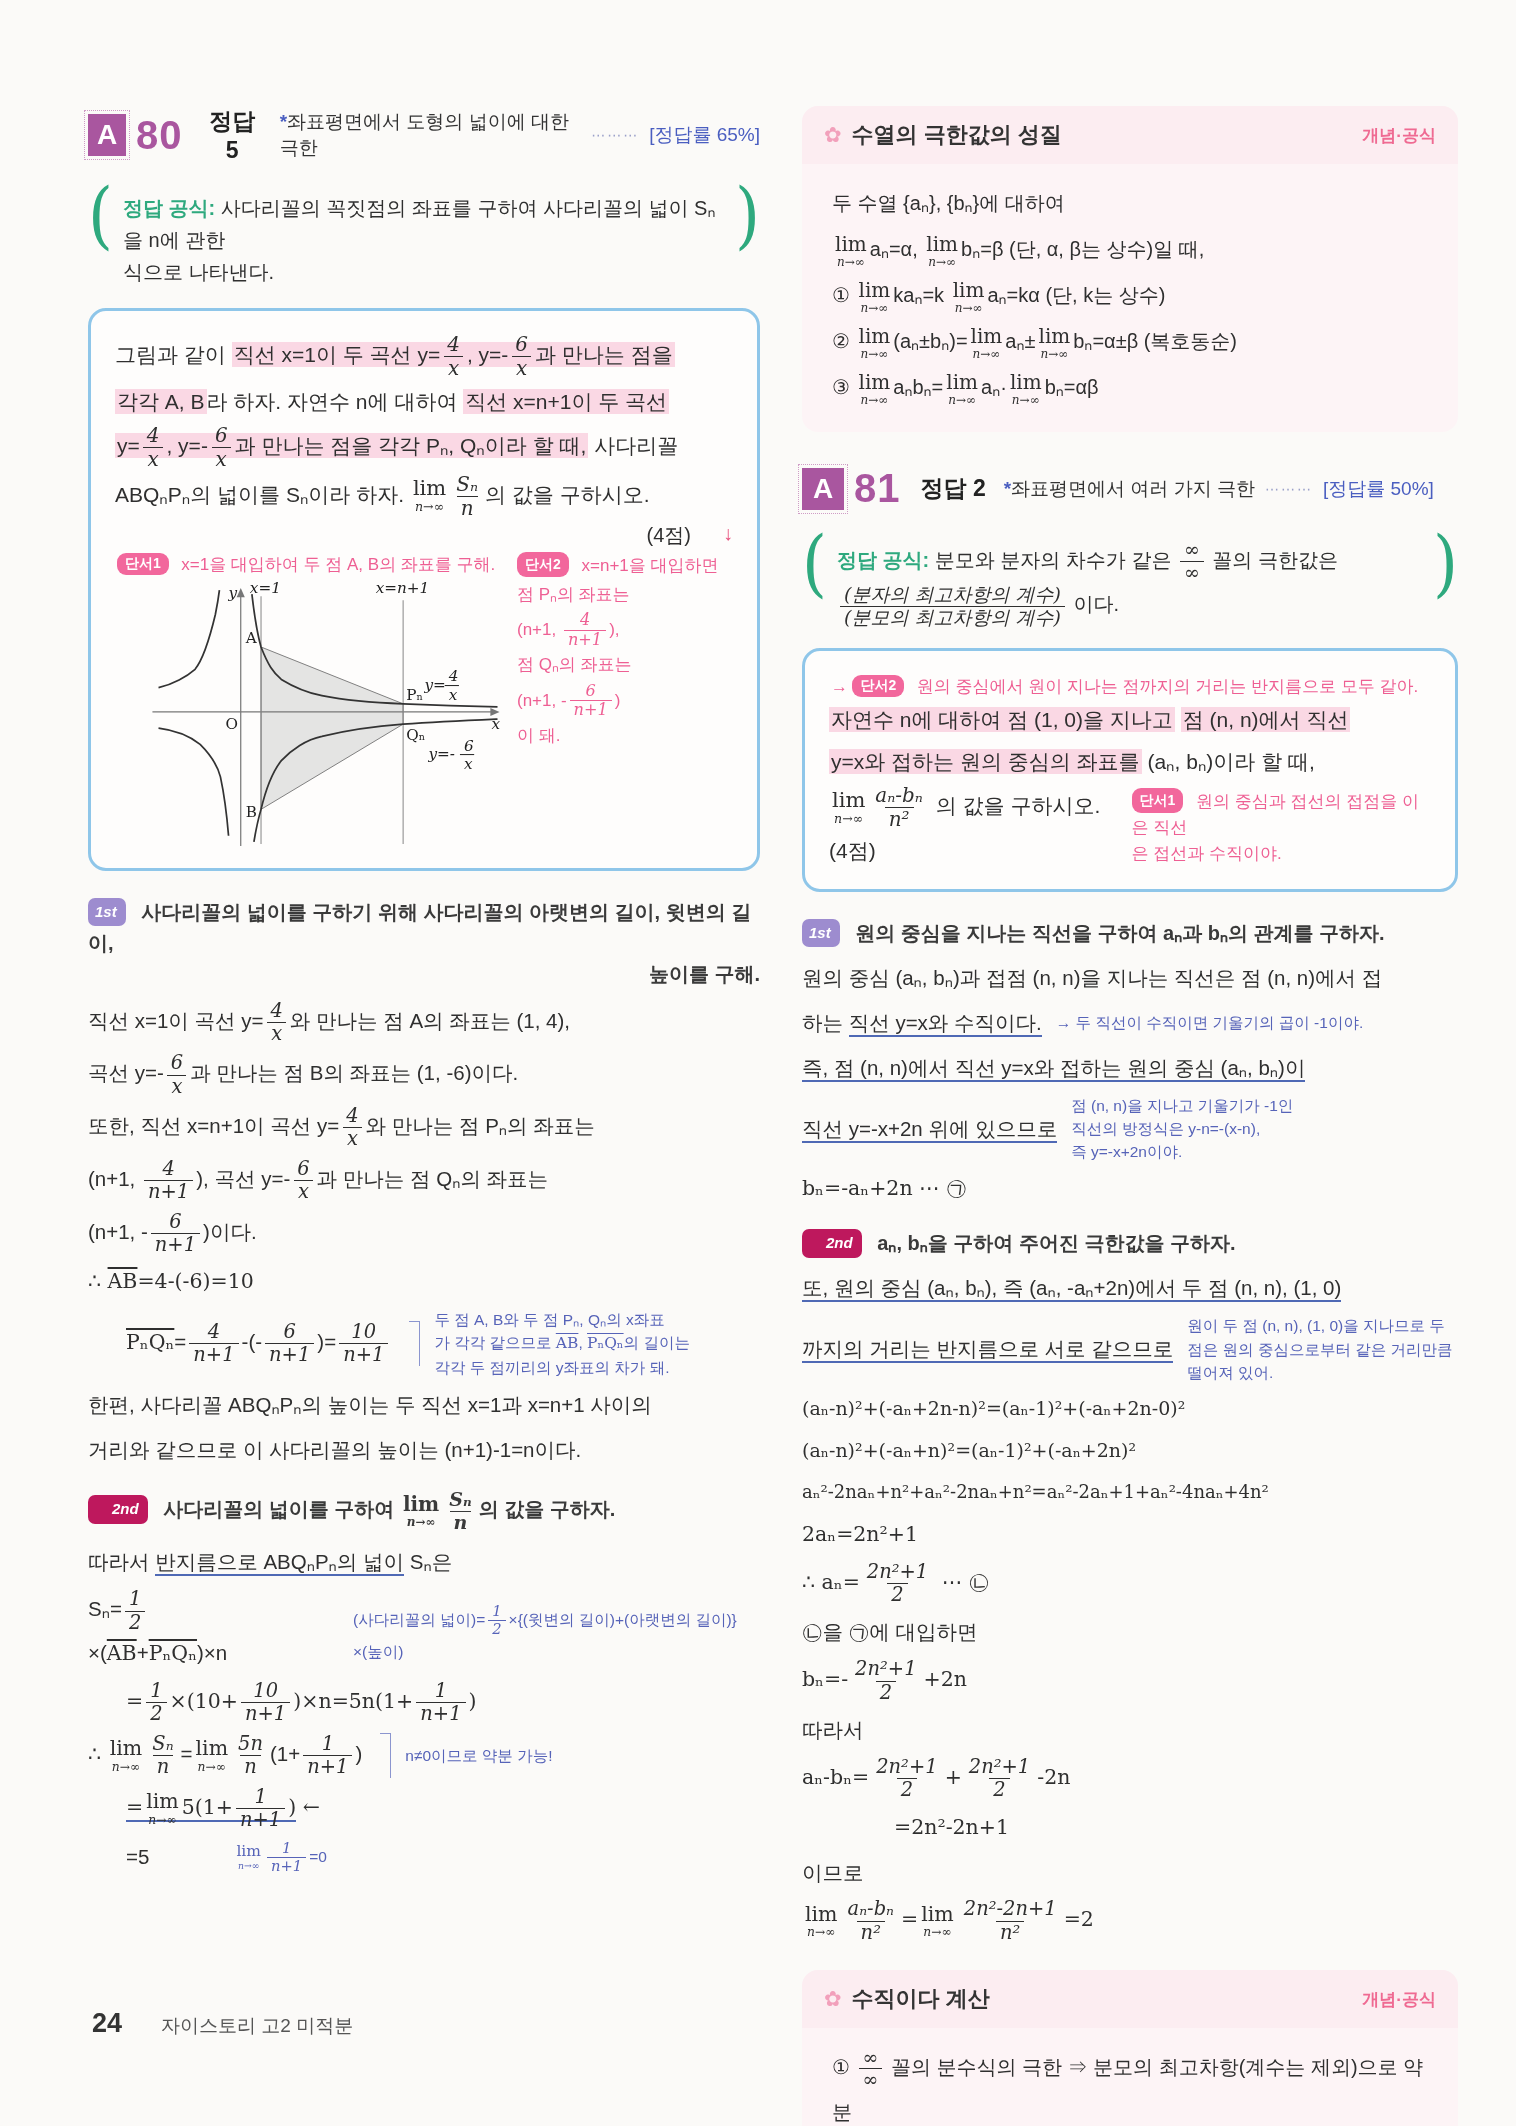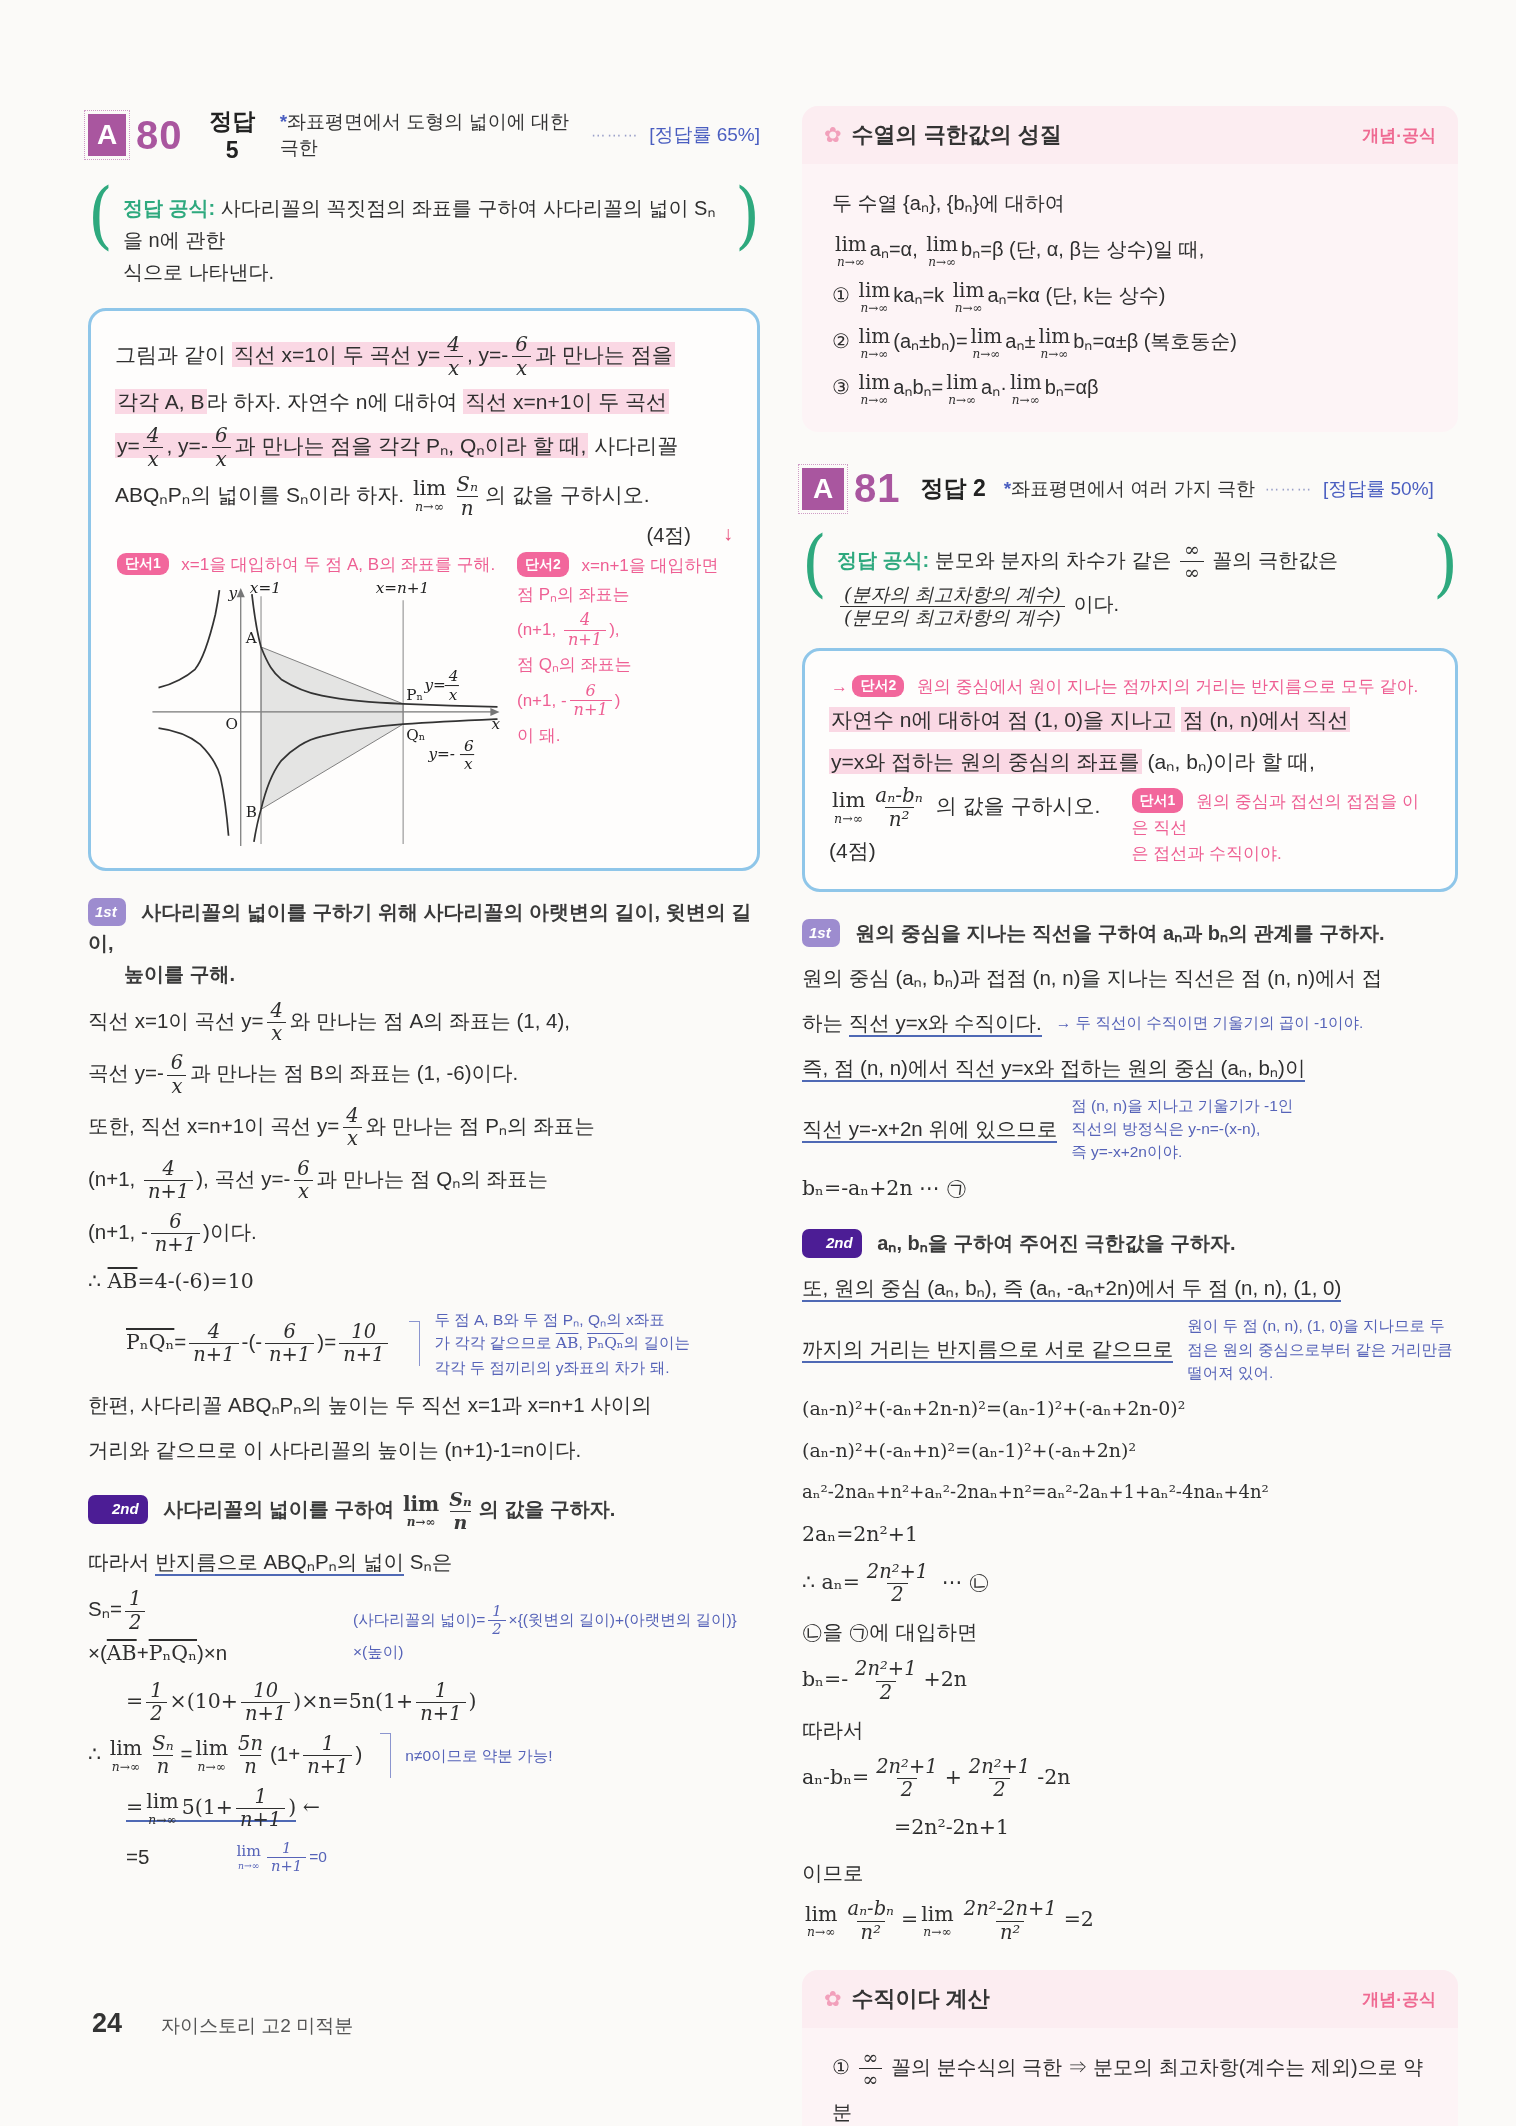--- a/index.html
+++ b/index.html
@@ -43,23 +43,23 @@
 
   .graph-row{display:flex;align-items:flex-start;margin-top:4px;}
   .graph-svg{flex:0 0 auto;margin-left:28px;}
   .clue2{margin-left:6px;margin-top:-28px;color:#ee5f93;font-size:17px;line-height:1.55;}
   .clue2 .cl{margin:3px 0;}
 
   
   .stepbadge{display:inline-block;color:#fff;font-size:15px;font-weight:bold;font-style:italic;
              border-radius:7px;padding:2px 9px 3px 7px;margin-right:10px;vertical-align:2px;}
   .stepbadge.first{background:#9d8ccf;}
-  .stepbadge.second{background:#4c1d95;padding-left:24px;}
+  .stepbadge.second{background:#be185d;padding-left:24px;}
   .steprow{font-size:20px;font-weight:bold;color:#3a3a3a;margin:20px 0 10px 0;line-height:1.55;}
-  .steprow .cont{display:block;margin-left:36px;}
+  .steprow .cont{display:block;margin-left:50px;text-align:right;}
 
   .srow{font-size:20.5px;line-height:1.85;margin:7px 0;}
   .srow.m{font-family:"DejaVu Serif",serif;}
   .ind{margin-left:38px;}
   .eqflex{display:flex;align-items:center;gap:14px;}
   .note{color:#5663b8;font-size:15.5px;line-height:1.5;}
   .note .nl{display:block;}
   .brk{flex:0 0 10px;height:44px;border-top:1.5px solid #8b95cf;border-right:1.5px solid #8b95cf;margin-left:4px;}
   .annot{color:#5663b8;font-size:15.5px;margin-left:64px;position:relative;top:4px;}
   .ulb{border-bottom:2.5px solid #4f69b5;padding-bottom:1px;}

